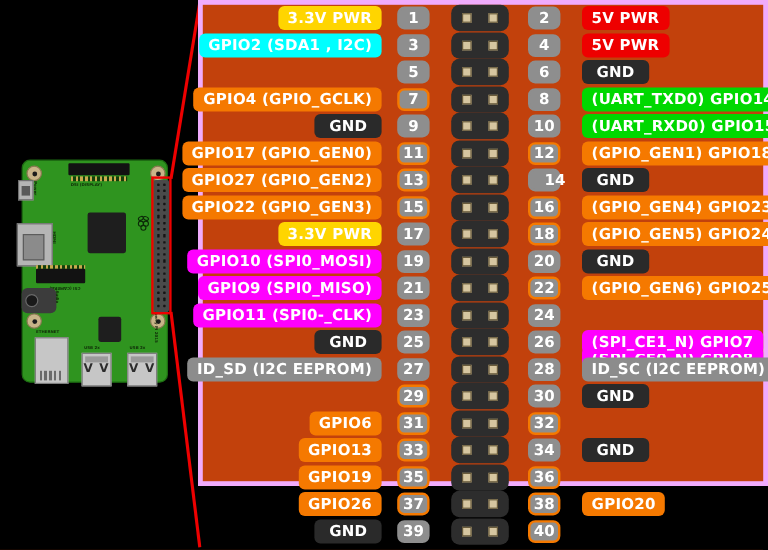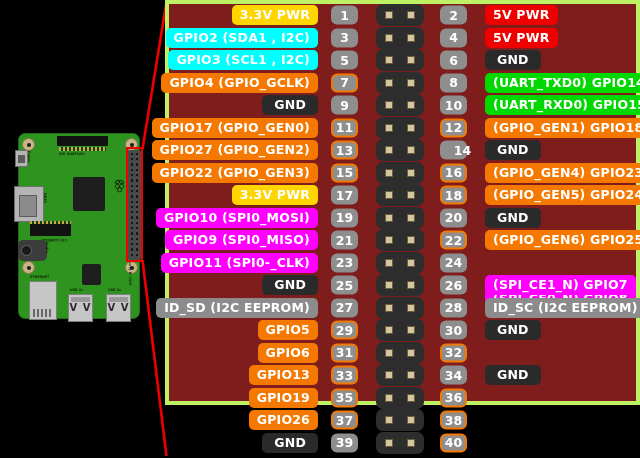--- a/index.html
+++ b/index.html
@@ -47,22 +47,22 @@
   .logo-svg{position:absolute;left:95px;top:46px;}
   .modeltext{position:absolute;left:114px;top:60px;color:rgba(10,25,5,0.85);font-size:6px;
         font-weight:bold;white-space:nowrap;transform:rotate(90deg) scale(0.55);transform-origin:left top;}
 
   
   .hl-rect{position:absolute;left:126px;top:147px;width:17px;height:115px;
         border:2px solid #ee0000;box-sizing:border-box;z-index:5;}
   .callout-svg{position:absolute;left:0;top:0;z-index:4;pointer-events:none;}
 
   
-  .panel{position:absolute;left:165px;top:0;width:475px;height:405px;background:#7f1d1d;
-         border:4px solid #bef264;box-sizing:border-box;z-index:6;}
+  .panel{position:absolute;left:165px;top:0;width:475px;height:405px;background:#c2410c;
+         border:4px solid #f0abfc;box-sizing:border-box;z-index:6;}
   .rows{position:absolute;left:0;top:0;width:467px;height:450px;display:flex;flex-direction:column;}
   .row{flex:1;position:relative;}
   .plabel{position:absolute;top:50%;transform:translateY(-50%);height:20px;line-height:20px;
         border-radius:5px;padding:0 8px;font-weight:bold;font-size:12.5px;color:#fff;
         white-space:nowrap;letter-spacing:0.2px;}
   .plabel.lft{right:318px;}
   .plabel.rgt{left:316px;}
   .plabel.gndbox{padding:0 12px;}
   .pinbox{position:absolute;top:50%;transform:translateY(-50%);width:27px;height:19px;
         border-radius:6px;background:#8e8e8e;border:2.5px solid #9b9b9b;box-sizing:border-box;
@@ -199,21 +199,20 @@
       <div class="pinbox lft" style="background: rgb(142, 142, 142); border-color: rgb(142, 142, 142);">3</div>
       <div class="hdrblob">
         <span class="phole h1"></span>
         <span class="phole h2"></span>
       </div>
       <div class="pinbox rgt" style="background: rgb(142, 142, 142); border-color: rgb(142, 142, 142);">4</div>
       <div class="plabel rgt" style="background: rgb(238, 0, 0);">5V PWR</div>
     </div>
 
     <div class="row">
-      <div class="plabel lft" style="background: rgb(0, 255, 255);">GPIO3 (SCL1 , I2C)</div>
       <div class="pinbox lft" style="background: rgb(142, 142, 142); border-color: rgb(142, 142, 142);">5</div>
       <div class="hdrblob">
         <span class="phole h1"></span>
         <span class="phole h2"></span>
       </div>
       <div class="pinbox rgt" style="background: rgb(142, 142, 142); border-color: rgb(142, 142, 142);">6</div>
       <div class="plabel rgt gndbox" style="background: rgb(42, 42, 42);">GND</div>
     </div>
 
     <div class="row">
@@ -331,21 +330,20 @@
       <div class="pinbox lft" style="background: rgb(142, 142, 142); border-color: rgb(142, 142, 142);">27</div>
       <div class="hdrblob">
         <span class="phole h1"></span>
         <span class="phole h2"></span>
       </div>
       <div class="pinbox rgt" style="background: rgb(142, 142, 142); border-color: rgb(142, 142, 142);">28</div>
       <div class="plabel rgt" style="background: rgb(140, 140, 140);">ID_SC (I2C EEPROM)</div>
     </div>
 
     <div class="row">
-      <div class="plabel lft" style="background: rgb(245, 121, 0);">GPIO5</div>
       <div class="pinbox lft" style="background: rgb(142, 142, 142); border-color: rgb(245, 121, 0);">29</div>
       <div class="hdrblob">
         <span class="phole h1"></span>
         <span class="phole h2"></span>
       </div>
       <div class="pinbox rgt" style="background: rgb(142, 142, 142); border-color: rgb(142, 142, 142);">30</div>
       <div class="plabel rgt gndbox" style="background: rgb(42, 42, 42);">GND</div>
     </div>
 
     <div class="row">
@@ -380,20 +378,21 @@
     </div>
 
     <div class="row">
       <div class="plabel lft" style="background: rgb(245, 121, 0);">GPIO26</div>
       <div class="pinbox lft" style="background: rgb(142, 142, 142); border-color: rgb(245, 121, 0);">37</div>
       <div class="hdrblob">
         <span class="phole h1"></span>
         <span class="phole h2"></span>
       </div>
       <div class="pinbox rgt" style="background: rgb(142, 142, 142); border-color: rgb(245, 121, 0);">38</div>
+      <div class="plabel rgt" style="background: rgb(245, 121, 0);">GPIO20</div>
     </div>
 
     <div class="row">
       <div class="plabel lft gndbox" style="background: rgb(42, 42, 42);">GND</div>
       <div class="pinbox lft" style="background: rgb(142, 142, 142); border-color: rgb(142, 142, 142);">39</div>
       <div class="hdrblob">
         <span class="phole h1"></span>
         <span class="phole h2"></span>
       </div>
       <div class="pinbox rgt" style="background: rgb(142, 142, 142); border-color: rgb(245, 121, 0);">40</div>

